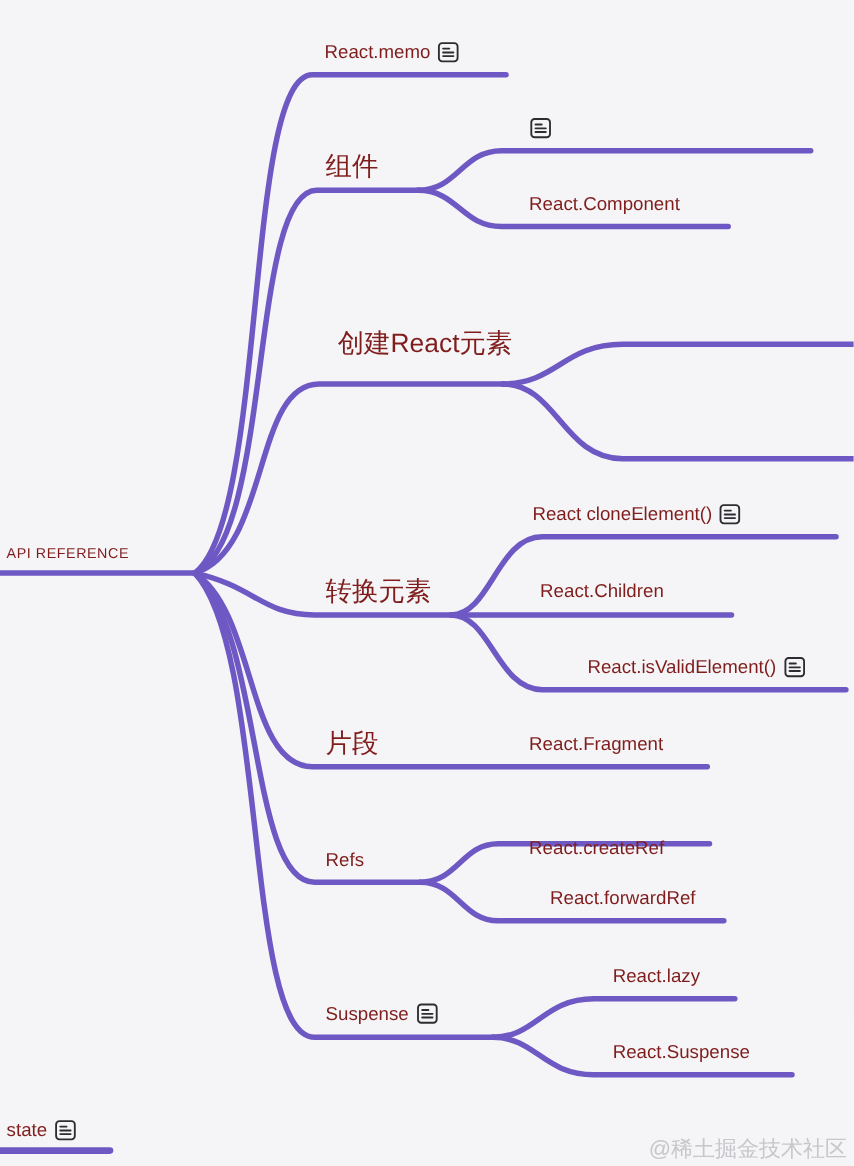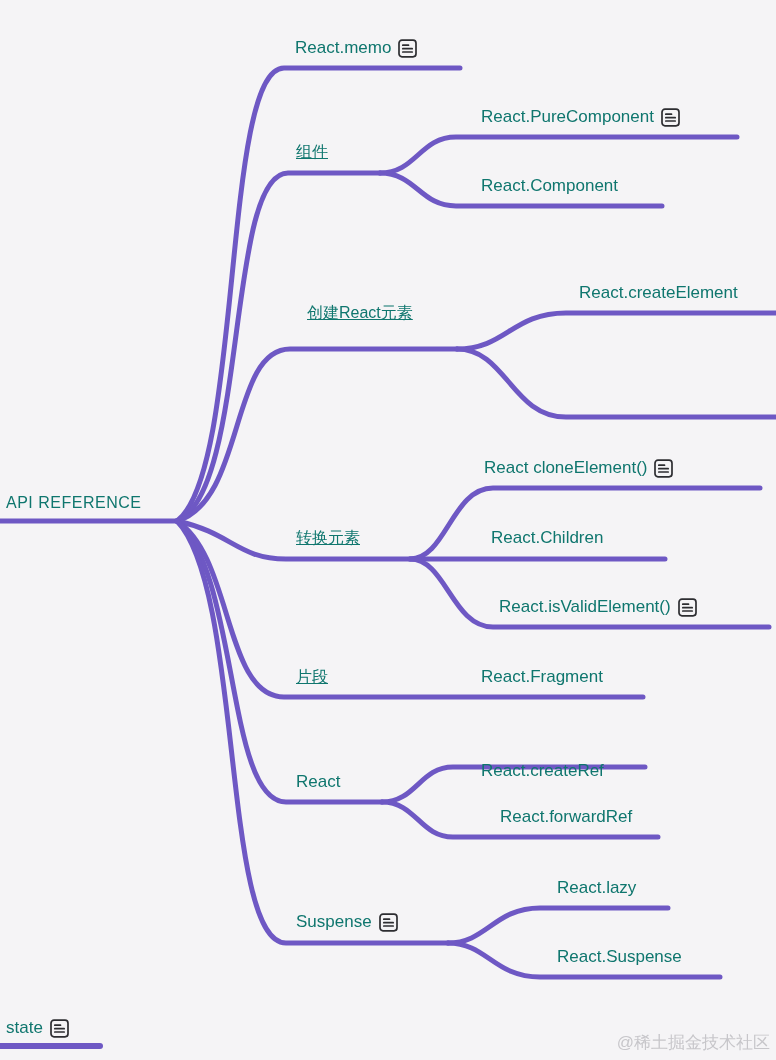--- a/index.html
+++ b/index.html
@@ -8,33 +8,33 @@
     width:776px;height:1060px;
     background:#f5f4f6;
     overflow:hidden;
     font-family:"Liberation Sans","DejaVu Sans",sans-serif;
   }
   svg.edges{position:absolute;left:0;top:0;}
   .edge{stroke:#6e58c4;stroke-width:5;fill:none;stroke-linecap:round;}
   .edge.thick{stroke-width:6;}
   .node{
     position:absolute;
-    display:flex;align-items:flex-end;gap:6px;
+    display:flex;align-items:flex-start;gap:6px;
     white-space:nowrap;
-    color:#0f766e;
+    color:#7f1d1d;
     font-size:17px;line-height:22px;
     cursor:pointer;
   }
-  .node.cn{font-size:16px;text-decoration:underline;}
-  .node.root-node{font-size:16px;letter-spacing:0.5px;}
+  .node.cn{font-size:24px;}
+  .node.root-node{font-size:13px;letter-spacing:0.5px;}
   .note-icon{display:inline-flex;align-items:center;}
   .note-icon svg{display:block;}
   .watermark{
     position:absolute;right:6px;top:1031px;
-    color:#c7c6ca;font-size:17px;
+    color:#c7c6ca;font-size:20px;
     cursor:default;
   }
 </style>
 </head>
 <body>
 
 <div class="canvas">
 
   <svg class="edges" width="776" height="1060" viewBox="0 0 776 1060">
 
@@ -80,79 +80,75 @@
         <line x1="5.8" y1="10.7" x2="15.2" y2="10.7"></line>
         <line x1="5.8" y1="14" x2="15.2" y2="14"></line>
       </svg>
     </span>
   </div>
 
   <div class="node cn" style="left:296px;top:141px">
     <span>组件</span>
   </div>
   <div class="node" style="left:481px;top:106px">
-    <span>React.PureComponent</span>
     <span class="note-icon">
       <svg width="21" height="21" viewBox="0 0 21 21" fill="none" stroke="#2d2d31" stroke-width="1.7" stroke-linecap="round">
         <rect x="2" y="2.2" width="17" height="16.6" rx="3"></rect>
         <line x1="5.8" y1="7.2" x2="11.5" y2="7.2"></line>
         <line x1="5.8" y1="10.7" x2="15.2" y2="10.7"></line>
         <line x1="5.8" y1="14" x2="15.2" y2="14"></line>
       </svg>
     </span>
   </div>
   <div class="node" style="left:481px;top:175px">
     <span>React.Component</span>
   </div>
 
   <div class="node cn" style="left:307px;top:302px">
     <span>创建React元素</span>
-  </div>
-  <div class="node" style="left:579px;top:282px">
-    <span>React.createElement</span>
   </div>
 
   <div class="node cn" style="left:296px;top:527px">
     <span>转换元素</span>
   </div>
   <div class="node" style="left:484px;top:457px">
     <span>React cloneElement()</span>
     <span class="note-icon">
       <svg width="21" height="21" viewBox="0 0 21 21" fill="none" stroke="#2d2d31" stroke-width="1.7" stroke-linecap="round">
         <rect x="2" y="2.2" width="17" height="16.6" rx="3"></rect>
         <line x1="5.8" y1="7.2" x2="11.5" y2="7.2"></line>
         <line x1="5.8" y1="10.7" x2="15.2" y2="10.7"></line>
         <line x1="5.8" y1="14" x2="15.2" y2="14"></line>
       </svg>
     </span>
   </div>
   <div class="node" style="left:491px;top:527px">
     <span>React.Children</span>
   </div>
-  <div class="node" style="left:499px;top:596px">
+  <div class="node" style="left:534px;top:596px">
     <span>React.isValidElement()</span>
     <span class="note-icon">
       <svg width="21" height="21" viewBox="0 0 21 21" fill="none" stroke="#2d2d31" stroke-width="1.7" stroke-linecap="round">
         <rect x="2" y="2.2" width="17" height="16.6" rx="3"></rect>
         <line x1="5.8" y1="7.2" x2="11.5" y2="7.2"></line>
         <line x1="5.8" y1="10.7" x2="15.2" y2="10.7"></line>
         <line x1="5.8" y1="14" x2="15.2" y2="14"></line>
       </svg>
     </span>
   </div>
 
   <div class="node cn" style="left:296px;top:666px">
     <span>片段</span>
   </div>
   <div class="node" style="left:481px;top:666px">
     <span>React.Fragment</span>
   </div>
 
   <div class="node" style="left:296px;top:771px">
-    <span>React</span>
+    <span>Refs</span>
   </div>
   <div class="node" style="left:481px;top:760px">
     <span>React.createRef</span>
   </div>
   <div class="node" style="left:500px;top:806px">
     <span>React.forwardRef</span>
   </div>
 
   <div class="node" style="left:296px;top:911px">
     <span>Suspense</span>

